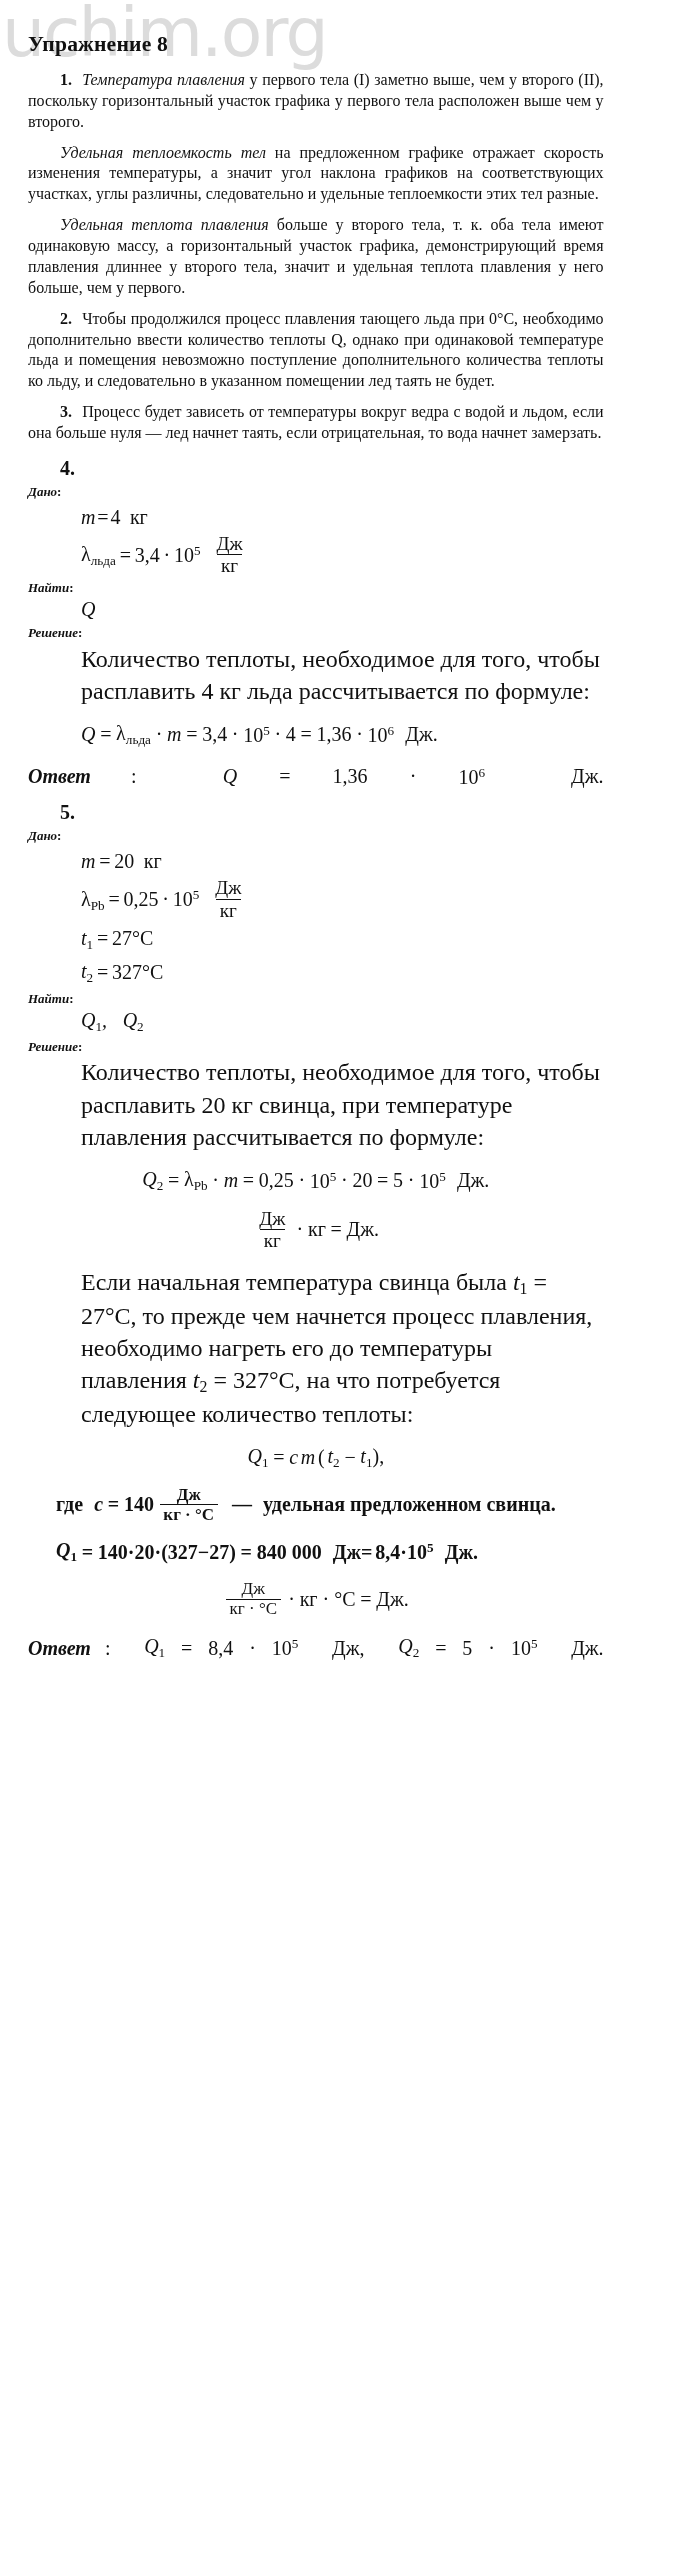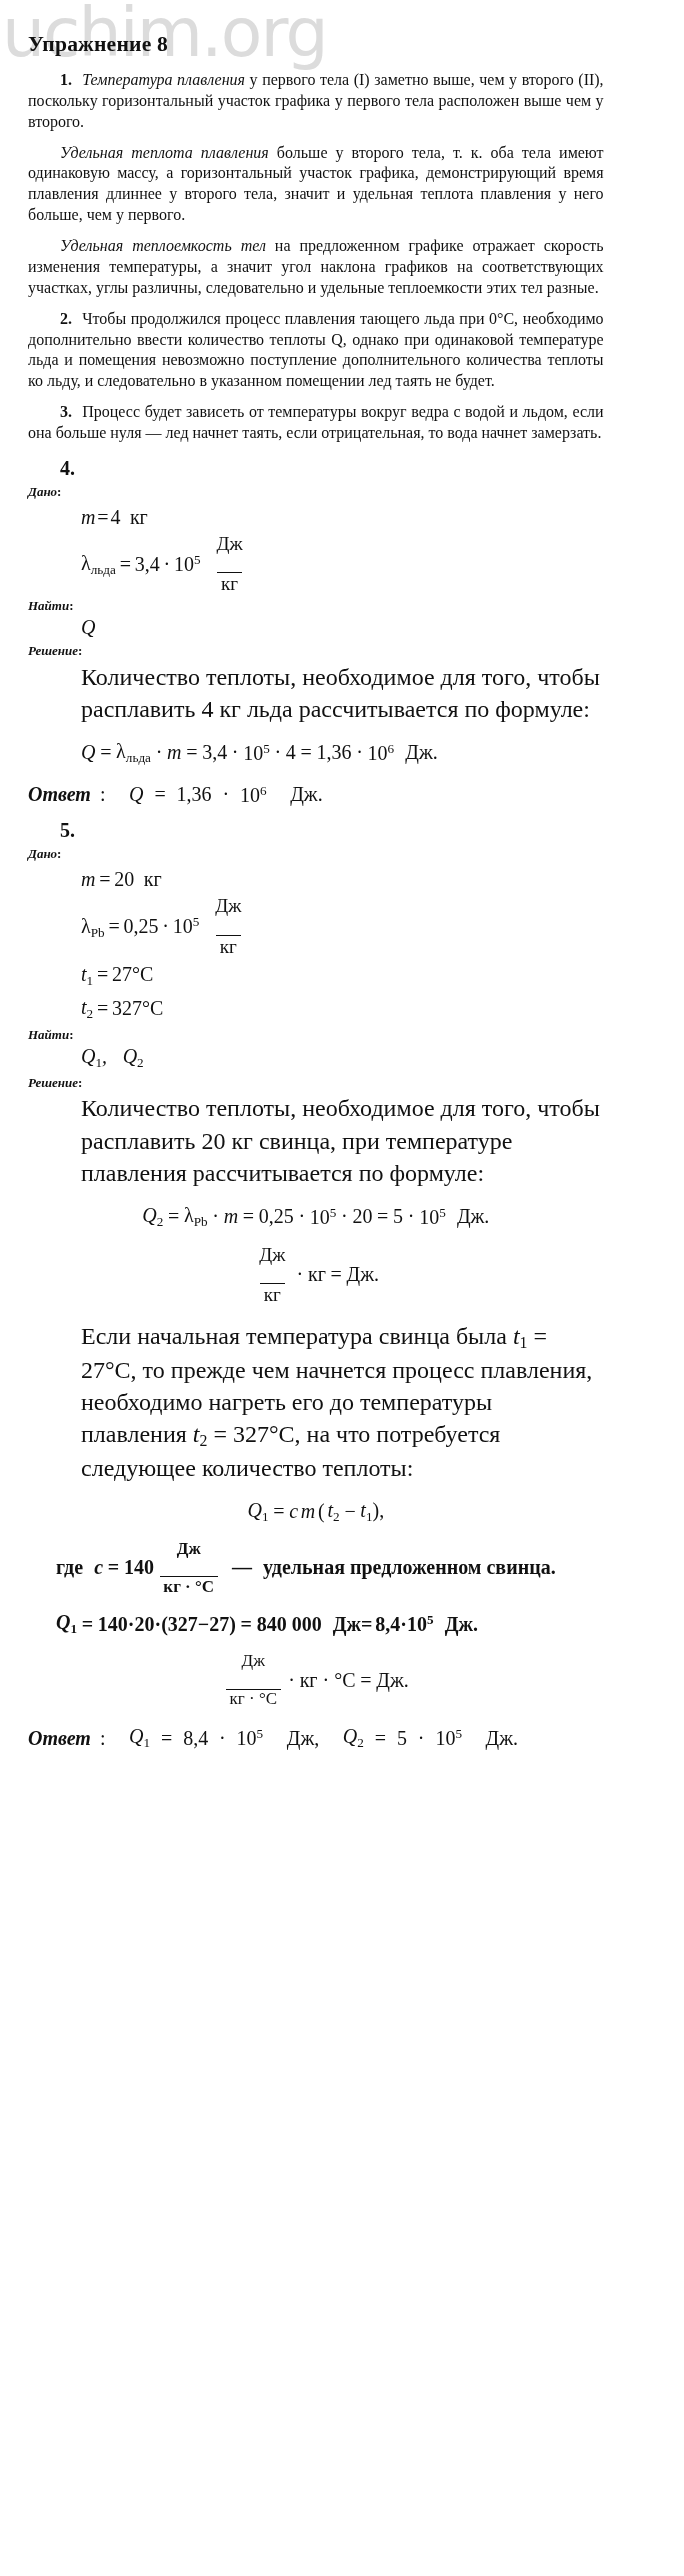--- a/index.html
+++ b/index.html
@@ -114,38 +114,38 @@
     margin-left: 28px;
     font-weight: bold;
   }
 
   .answer {
     font-size: 20px;
     margin: 17px 0 11.3px 0;
     display: flex;
     align-items: center;
     flex-wrap: wrap;
-    gap: 9px;
+    gap: 1px;
+    justify-content: space-between;
   }
   .answer .lbl { font-style: italic; font-weight: bold; }
 
   
   .mi { font-style: italic; }
   .sub { font-size: 0.66em; vertical-align: -0.28em; font-style: normal; }
   .sup { font-size: 0.66em; vertical-align: 0.52em; font-style: normal; }
   .op  { padding: 0 1.9px; }
 
   .frac {
     display: inline-flex;
     flex-direction: column;
     align-items: center;
     vertical-align: middle;
     margin: 0 2.8px;
     line-height: 1.05;
-    gap: 18px;
   }
   .frac .top {
     padding: 0 3.8px 0.9px 3.8px;
     font-size: 19px;
   }
   .frac .bot {
     border-top: 1.5px solid #111;
     padding: 0.9px 3.8px 0 3.8px;
     font-size: 19px;
   }
@@ -163,25 +163,25 @@
 <div class="page">
 
   <h1 class="ex-title">Упражнение 8</h1>
 
   <p class="para">
     <span class="num">1.</span>
     <span class="gap-s"></span><span class="it">Температура плавления</span><span> у первого тела (I) заметно выше, чем у второго (II), поскольку горизонтальный участок графика у первого тела расположен выше чем у второго.</span>
   </p>
 
   <p class="para">
+    <span class="it">Удельная теплоемкость тел</span><span> на предложенном графике отражает скорость изменения температуры, а значит угол наклона графиков на соответствующих участках, углы различны, следовательно и удельные теплоемкости этих тел разные.</span>
+  </p>
+
+  <p class="para">
     <span class="it">Удельная теплота плавления</span><span> больше у второго тела, т. к. оба тела имеют одинаковую массу, а горизонтальный участок графика, демонстрирующий время плавления длиннее у второго тела, значит и удельная теплота плавления у него больше, чем у первого.</span>
-  </p>
-
-  <p class="para">
-    <span class="it">Удельная теплоемкость тел</span><span> на предложенном графике отражает скорость изменения температуры, а значит угол наклона графиков на соответствующих участках, углы различны, следовательно и удельные теплоемкости этих тел разные.</span>
   </p>
 
   <p class="para">
     <span class="num">2.</span>
     <span class="gap-s"></span><span>Чтобы продолжился процесс плавления тающего льда при 0°C, необходимо дополнительно ввести количество теплоты Q, однако при одинаковой температуре льда и помещения невозможно поступление дополнительного количества теплоты ко льду, и следовательно в указанном помещении лед таять не будет.</span>
   </p>
 
   <p class="para">
     <span class="num">3.</span>
     <span class="gap-s"></span><span>Процесс будет зависеть от температуры вокруг ведра с водой и льдом, если она больше нуля — лед начнет таять, если отрицательная, то вода начнет замерзать.</span>

